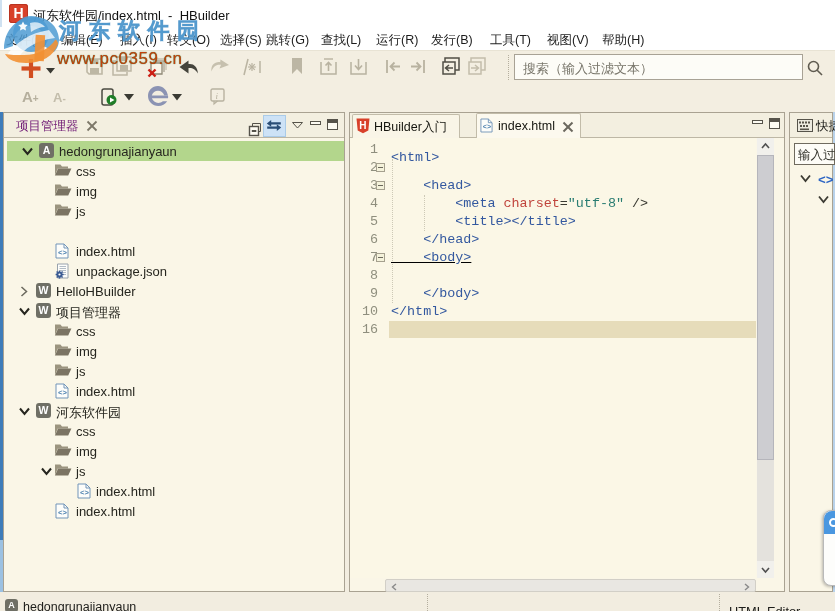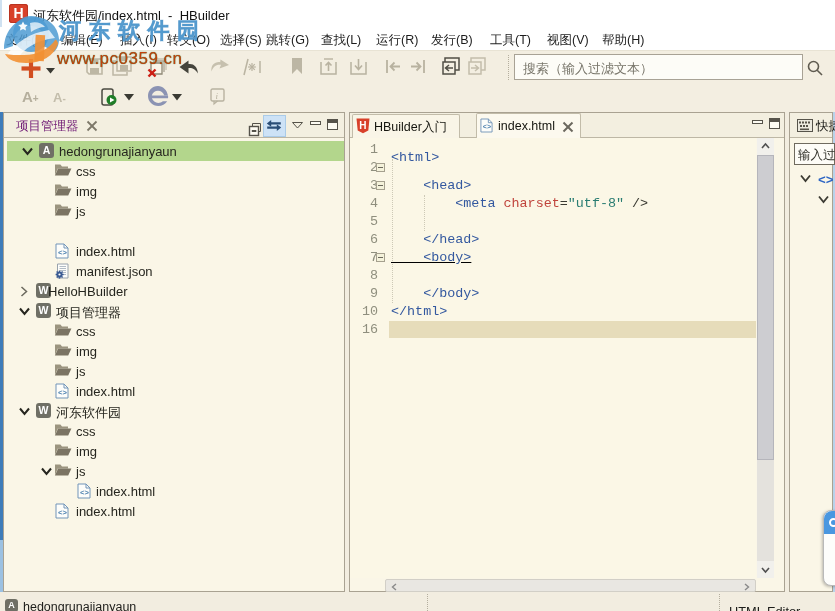--- a/index.html
+++ b/index.html
@@ -297,28 +297,28 @@
               <rect x="0.6" y="10.8" width="1.6" height="1.4"></rect>
               <rect x="7" y="10.8" width="1.6" height="1.4"></rect>
               <rect x="1.4" y="8.3" width="1.4" height="1.4" transform="rotate(-45 2.1 9)"></rect>
               <rect x="6.4" y="8.3" width="1.4" height="1.4" transform="rotate(45 7.1 9)"></rect>
               <rect x="1.4" y="13.4" width="1.4" height="1.4" transform="rotate(45 2.1 14.1)"></rect>
               <rect x="6.4" y="13.4" width="1.4" height="1.4" transform="rotate(-45 7.1 14.1)"></rect>
             </g>
             <circle cx="4.5" cy="11.5" r="1.1" fill="#fdfdfa"></circle>
           </svg>
         </span>
-        <span class="lbl" style="left:72px;">manifest.json</span>
+        <span class="lbl" style="left:72px;">unpackage.json</span>
       </div>
       <div class="trow" style="top:142px;">
         <svg style="left:16px;top:5px;" width="8" height="11" viewBox="0 0 8 11">
           <path d="M1.5 1 L6.5 5.5 L1.5 10" fill="none" stroke="#6b695e" stroke-width="1.5"></path>
         </svg>
         <div class="sq" style="left:32px;">W</div>
-        <span class="lbl" style="left:44px;text-align:right;">HelloHBuilder</span>
+        <span class="lbl" style="left:52px;text-align:right;">HelloHBuilder</span>
       </div>
       <div class="trow" style="top:162px;">
         <svg style="left:15px;top:6px;" width="11" height="9" viewBox="0 0 11 9">
           <path d="M1 1.5 L5.5 7 L10 1.5" fill="none" stroke="#26261f" stroke-width="2"></path>
         </svg>
         <div class="sq" style="left:32px;">W</div>
         <span class="lbl" style="left:52px;">项目管理器</span>
       </div>
       <div class="trow" style="top:182px;">
         <span class="fold-i" style="left: 50px; position: absolute; top: 1px;">
@@ -449,21 +449,21 @@
       </svg>
     </div>
     <div id="code">
       <div id="curline" style="top:183px;"></div>
       <div class="iguide" style="left:42px; top:21px; height:144px;"></div>
       <div class="iguide" style="left:74px; top:57px; height:36px;"></div>
       <div class="ln" style="top:3px;">1</div>
       <div class="ln" style="top:21px;">2</div><div class="cl" style="top:11px;"><span class="tag">&lt;html&gt;</span></div>
       <div class="ln" style="top:39px;">3</div><div class="cl" style="top:39px;"><span class="tag">    &lt;head&gt;</span></div>
       <div class="ln" style="top:57px;">4</div><div class="cl" style="top:57px;"><span class="tag">        &lt;meta </span><span class="attr">charset</span><span class="pln">=</span><span class="str">"utf-8"</span><span class="pln"> /&gt;</span></div>
-      <div class="ln" style="top:75px;">5</div>
+      <div class="ln" style="top:75px;">5</div><div class="cl" style="top:75px;"><span class="tag">        &lt;title&gt;&lt;/title&gt;</span></div>
       <div class="ln" style="top:93px;">6</div><div class="cl" style="top:93px;"><span class="tag">    &lt;/head&gt;</span></div>
       <div class="ln" style="top:111px;">7</div><div class="cl" style="top:111px;text-decoration:underline;"><span class="tag">    &lt;body&gt;</span></div>
       <div class="ln" style="top:129px;">8</div>
       <div class="ln" style="top:147px;">9</div><div class="cl" style="top:147px;"><span class="tag">    &lt;/body&gt;</span></div>
       <div class="ln" style="top:165px;">10</div><div class="cl" style="top:165px;"><span class="tag">&lt;/html&gt;</span></div>
       <div class="ln" style="top:183px;">16</div>
       <div class="fold" style="top:25px;"></div>
       <div class="fold" style="top:43px;"></div>
       <div class="fold" style="top:115px;"></div>
     </div>

